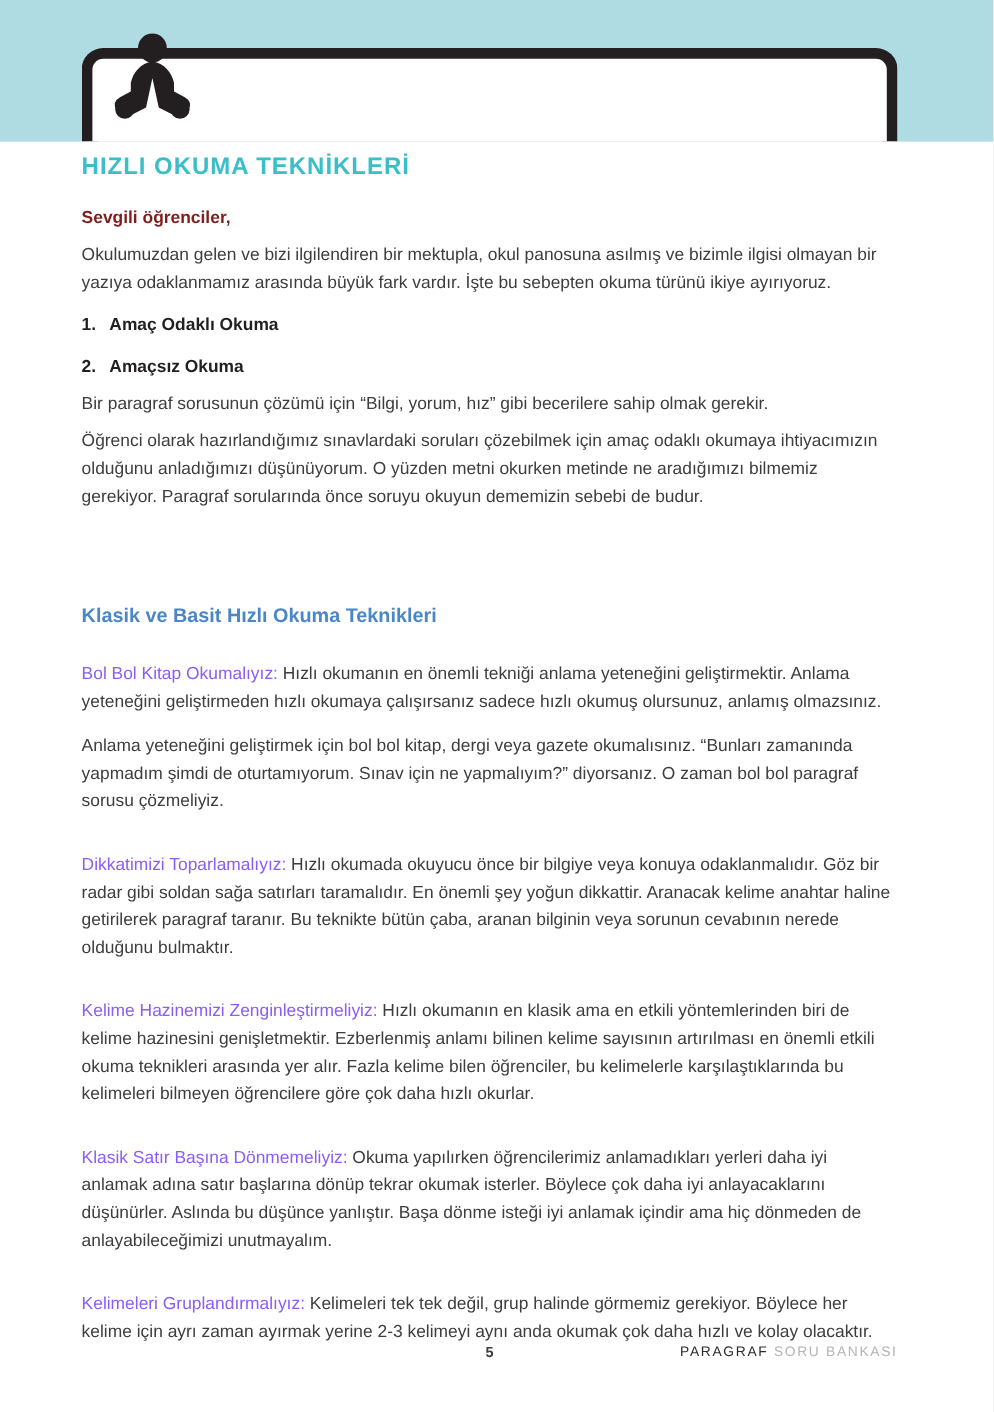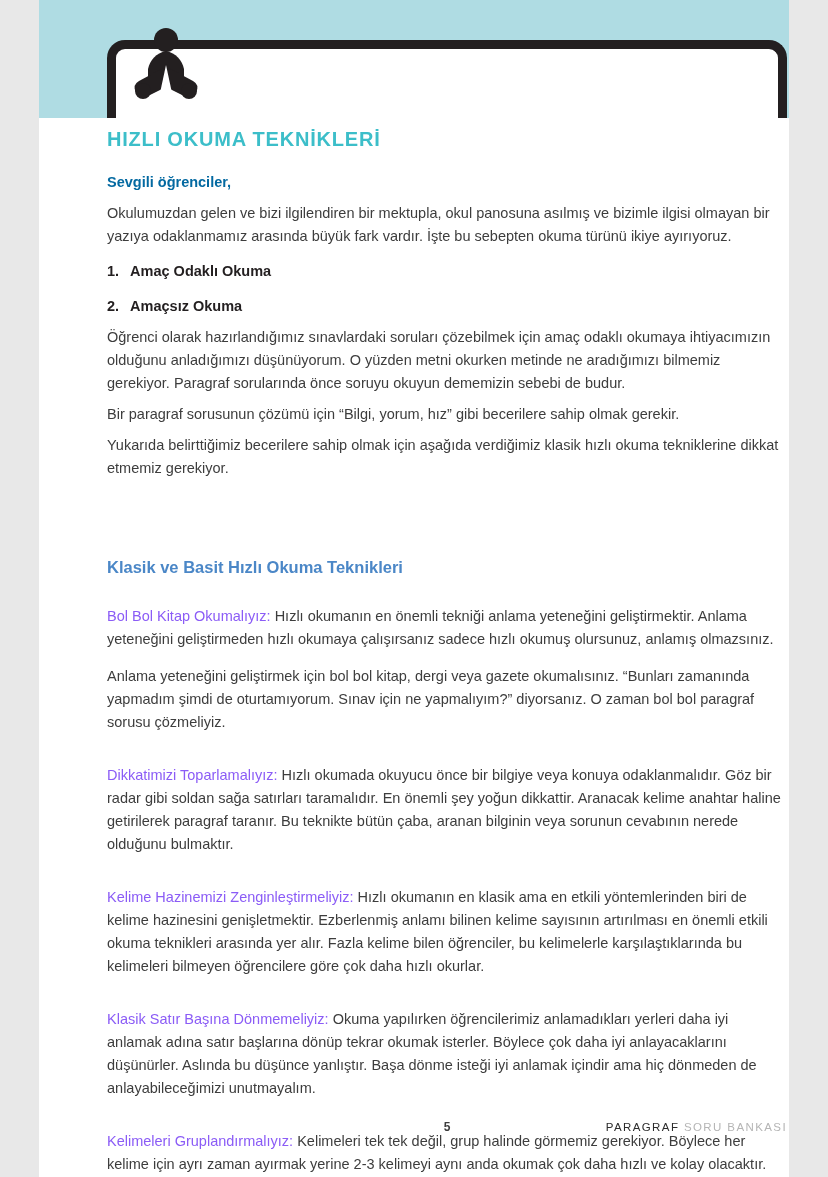--- a/index.html
+++ b/index.html
@@ -1,21 +1,21 @@
 <!DOCTYPE html>
 <html><head>
 <meta charset="utf-8">
 <style>
   * { margin: 0; padding: 0; box-sizing: border-box; }
   html, body { background: #e8e8e8; }
   body { font-family: "Liberation Sans", sans-serif; }
 
   .page {
     position: relative;
-    width: 750px;
+    width: 828px;
     height: 1177px;
     background: #ffffff;
     overflow: hidden;
     margin: 0 auto;
   }
 
   
   .band {
     position: absolute;
     top: 0; left: 0;
@@ -56,21 +56,21 @@
   h1.title {
     margin-top: 10px;
     font-size: 20px;
     font-weight: 600;
     letter-spacing: 0.8px;
     color: #3cbec9;
   }
   .greeting {
     margin-top: 20px;
     font-weight: bold;
-    color: #0369a1;
+    color: #7f1d1d;
   }
   p.body { margin-top: 8px; }
   ol.reading-types {
     list-style: none;
     margin-top: 6px;
   }
   ol.reading-types li {
     display: flex;
     gap: 11px;
     margin-top: 12px;
@@ -153,23 +153,22 @@
       <li>
         <span>1.</span>
         <span>Amaç Odaklı Okuma</span>
       </li>
       <li>
         <span>2.</span>
         <span>Amaçsız Okuma</span>
       </li>
     </ol>
 
+    <p class="body">Bir paragraf sorusunun çözümü için “Bilgi, yorum, hız” gibi becerilere sahip olmak gerekir.</p>
     <p class="body">Öğrenci olarak hazırlandığımız sınavlardaki soruları çözebilmek için amaç odaklı okumaya ihtiyacımızın olduğunu anladığımızı düşünüyorum. O yüzden metni okurken metinde ne aradığımızı bilmemiz gerekiyor. Paragraf sorularında önce soruyu okuyun dememizin sebebi de budur.</p>
-    <p class="body">Bir paragraf sorusunun çözümü için “Bilgi, yorum, hız” gibi becerilere sahip olmak gerekir.</p>
-    <p class="body">Yukarıda belirttiğimiz becerilere sahip olmak için aşağıda verdiğimiz klasik hızlı okuma tekniklerine dikkat etmemiz gerekiyor.</p>
 
     <h2 class="section-heading">Klasik ve Basit Hızlı Okuma Teknikleri</h2>
 
     <p class="tech"><span class="lead">Bol Bol Kitap Okumalıyız:</span> <span>Hızlı okumanın en önemli tekniği anlama yeteneğini geliştirmektir. Anlama yeteneğini geliştirmeden hızlı okumaya çalışırsanız sadece hızlı okumuş olursunuz, anlamış olmazsınız.</span></p>
     <p class="body tech-extra">Anlama yeteneğini geliştirmek için bol bol kitap, dergi veya gazete okumalısınız. “Bunları zamanında yapmadım şimdi de oturtamıyorum. Sınav için ne yapmalıyım?” diyorsanız. O zaman bol bol paragraf sorusu çözmeliyiz.</p>
 
     <p class="tech tech-block"><span class="lead">Dikkatimizi Toparlamalıyız:</span> <span>Hızlı okumada okuyucu önce bir bilgiye veya konuya odaklanmalıdır. Göz bir radar gibi soldan sağa satırları taramalıdır. En önemli şey yoğun dikkattir. Aranacak kelime anahtar haline getirilerek paragraf taranır. Bu teknikte bütün çaba, aranan bilginin veya sorunun cevabının nerede olduğunu bulmaktır.</span></p>
 
     <p class="tech tech-block"><span class="lead">Kelime Hazinemizi Zenginleştirmeliyiz:</span> <span>Hızlı okumanın en klasik ama en etkili yöntemlerinden biri de kelime hazinesini genişletmektir. Ezberlenmiş anlamı bilinen kelime sayısının artırılması en önemli etkili okuma teknikleri arasında yer alır. Fazla kelime bilen öğrenciler, bu kelimelerle karşılaştıklarında bu kelimeleri bilmeyen öğrencilere göre çok daha hızlı okurlar.</span></p>
 

